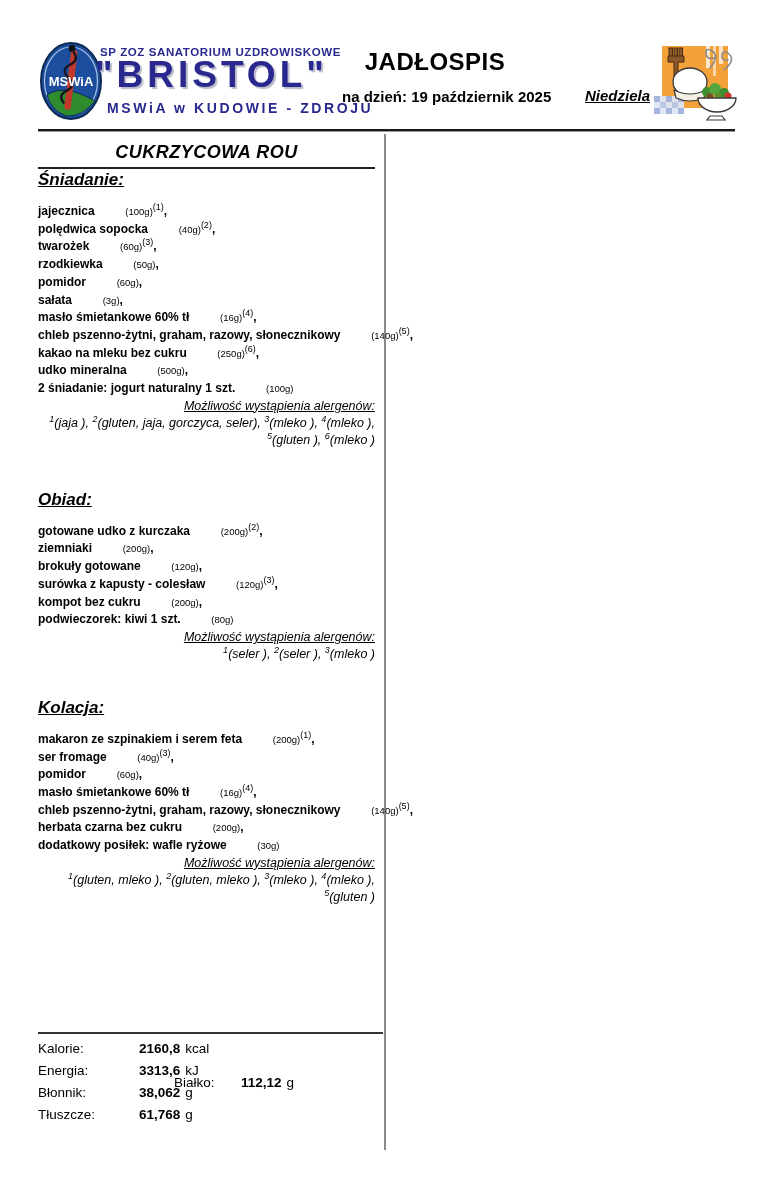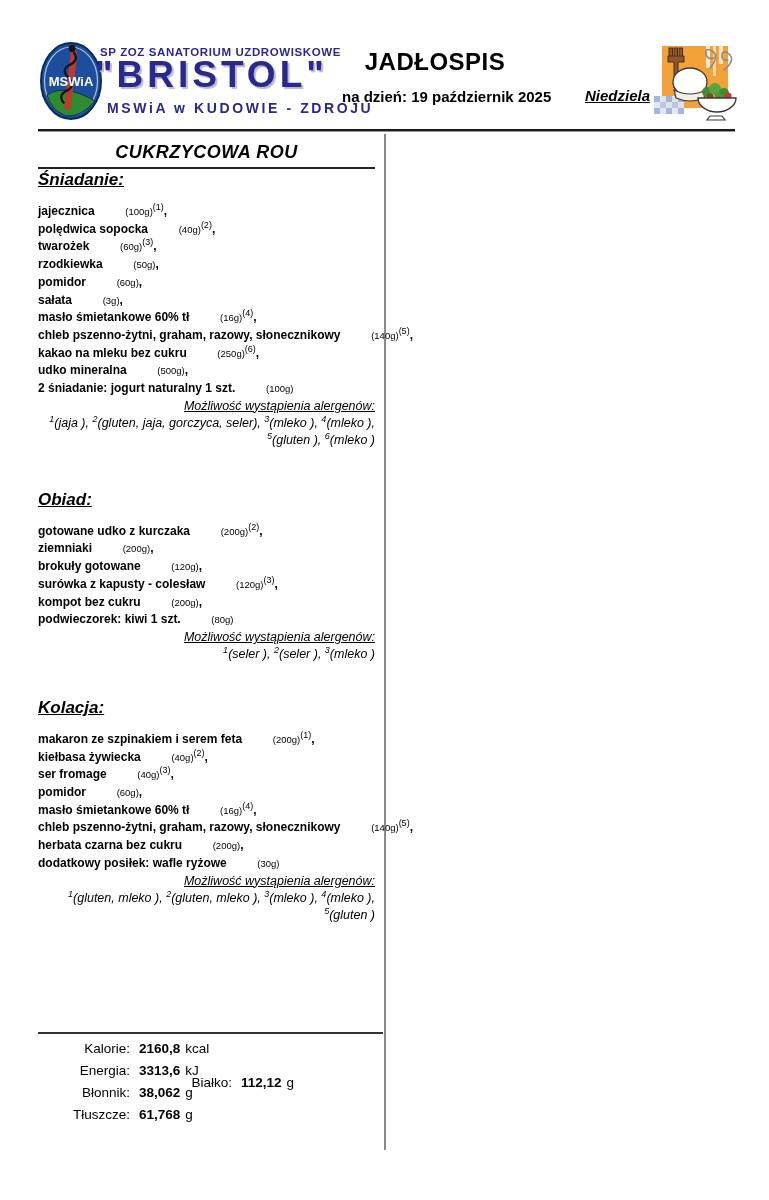--- a/index.html
+++ b/index.html
@@ -45,21 +45,21 @@
   .item-sup { font-weight:normal; font-size:9px; line-height:0; }
   .allergen-title { text-align:right; font-style:italic; font-size:12.5px;
                     text-decoration:underline; line-height:17px; }
   .allergen-line  { text-align:right; font-style:italic; font-size:12.5px; line-height:17px; }
   .al-sup { font-size:9px; line-height:0; }
 
   
   .nutrition { position:absolute; left:38px; top:1032px; width:345px; }
   .nut-rule { border-top:2px solid #333; margin-bottom:7px; }
   .nut-row { position:relative; height:22px; font-size:13.5px; }
-  .nut-label { display:inline-block; width:92px; text-align:right; margin-right:9px; }
+  .nut-label { display:inline-block; width:92px; margin-right:9px; }
   .nut-value { font-weight:bold; }
   .nut-unit { margin-left:5px; }
   .nut-right { position:absolute; left:136px; top:12px; white-space:nowrap; }
   .nut-right .nut-label { width:58px; margin-right:9px; }
 </style>
 </head>
 <body>
 
 <div class="page">
 
@@ -165,21 +165,20 @@
             <div class="item"><span class="item-name">kompot bez cukru</span><span class="item-weight"> (200g)</span><span class="item-comma">,</span></div>
             <div class="item"><span class="item-name">podwieczorek: kiwi 1 szt.</span><span class="item-weight"> (80g)</span></div>
           </div>
           <div class="allergen-title">Możliwość wystąpienia alergenów:</div>
           <div class="allergen-line"><sup class="al-sup">1</sup><span class="al-text">(seler ), </span><sup class="al-sup">2</sup><span class="al-text">(seler ), </span><sup class="al-sup">3</sup><span class="al-text">(mleko )</span></div>
         </section>
         <section class="meal meal-2">
           <div class="meal-heading">Kolacja:</div>
           <div class="meal-items">
             <div class="item"><span class="item-name">makaron ze szpinakiem i serem feta</span><span class="item-weight"> (200g)</span><sup class="item-sup">(1)</sup><span class="item-comma">,</span></div>
-            <div class="item"><span class="item-name">kiełbasa żywiecka</span><span class="item-weight"> (40g)</span><sup class="item-sup">(2)</sup><span class="item-comma">,</span></div>
             <div class="item"><span class="item-name">ser fromage</span><span class="item-weight"> (40g)</span><sup class="item-sup">(3)</sup><span class="item-comma">,</span></div>
             <div class="item"><span class="item-name">pomidor</span><span class="item-weight"> (60g)</span><span class="item-comma">,</span></div>
             <div class="item"><span class="item-name">masło śmietankowe 60% tł</span><span class="item-weight"> (16g)</span><sup class="item-sup">(4)</sup><span class="item-comma">,</span></div>
             <div class="item"><span class="item-name">chleb pszenno-żytni, graham, razowy, słonecznikowy</span><span class="item-weight"> (140g)</span><sup class="item-sup">(5)</sup><span class="item-comma">,</span></div>
             <div class="item"><span class="item-name">herbata czarna bez cukru</span><span class="item-weight"> (200g)</span><span class="item-comma">,</span></div>
             <div class="item"><span class="item-name">dodatkowy posiłek: wafle ryżowe</span><span class="item-weight"> (30g)</span></div>
           </div>
           <div class="allergen-title">Możliwość wystąpienia alergenów:</div>
           <div class="allergen-line"><sup class="al-sup">1</sup><span class="al-text">(gluten, mleko ), </span><sup class="al-sup">2</sup><span class="al-text">(gluten,  mleko ), </span><sup class="al-sup">3</sup><span class="al-text">(mleko ), </span><sup class="al-sup">4</sup><span class="al-text">(mleko ), </span><sup class="al-sup">5</sup><span class="al-text">(gluten  )</span></div>
         </section>

